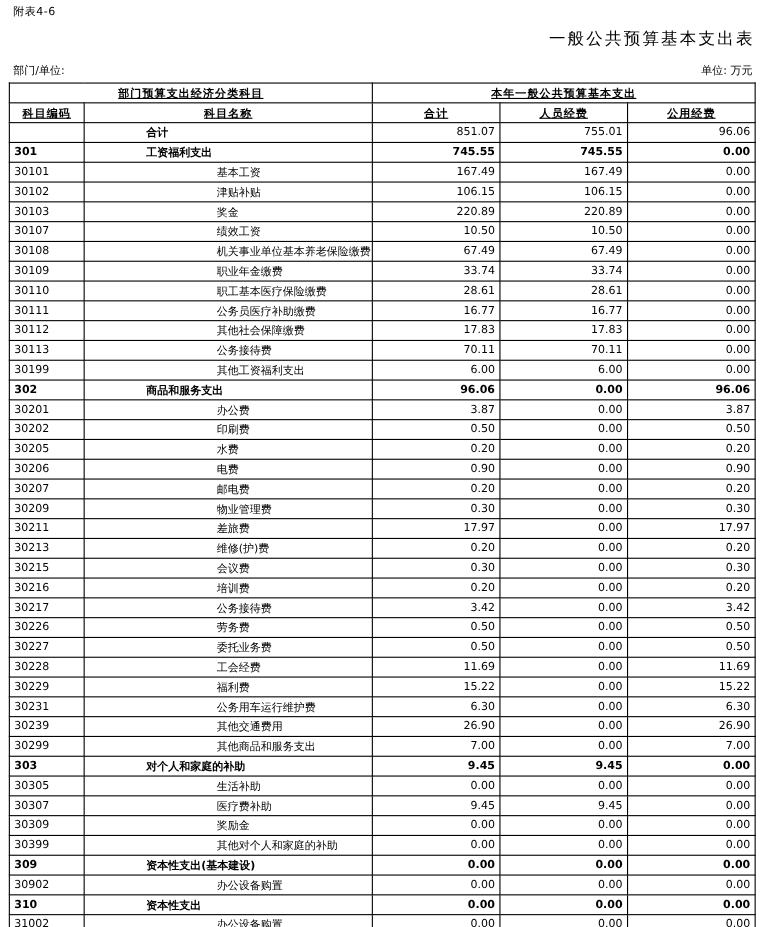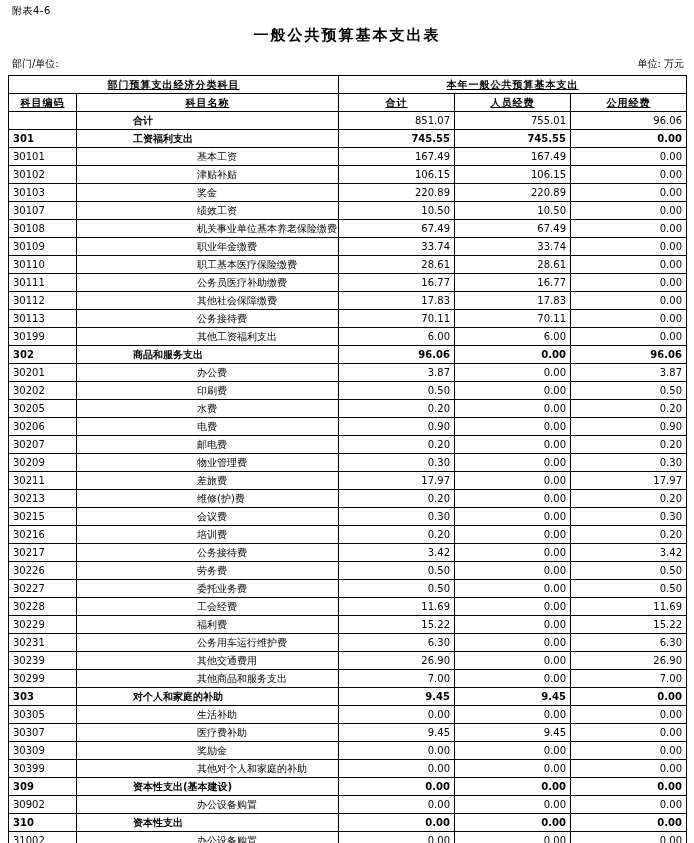--- a/index.html
+++ b/index.html
@@ -21,23 +21,23 @@
     height: 616px;
     box-sizing: border-box;
     padding: 0 8px;
   }
   .doc-number {
     font-size: 10px;
     padding: 4px 0 2px 4px;
     letter-spacing: 0.5px;
   }
   .doc-title {
-    text-align: center;
+    text-align: right;
     font-size: 15px;
-    font-weight: bold;
+    font-weight: normal;
     letter-spacing: 2px;
     padding: 6px 0 10px 0;
   }
   .meta-row {
     display: flex;
     justify-content: space-between;
     font-size: 10px;
     padding: 2px 2px 4px 4px;
     gap: 36px;
   }

